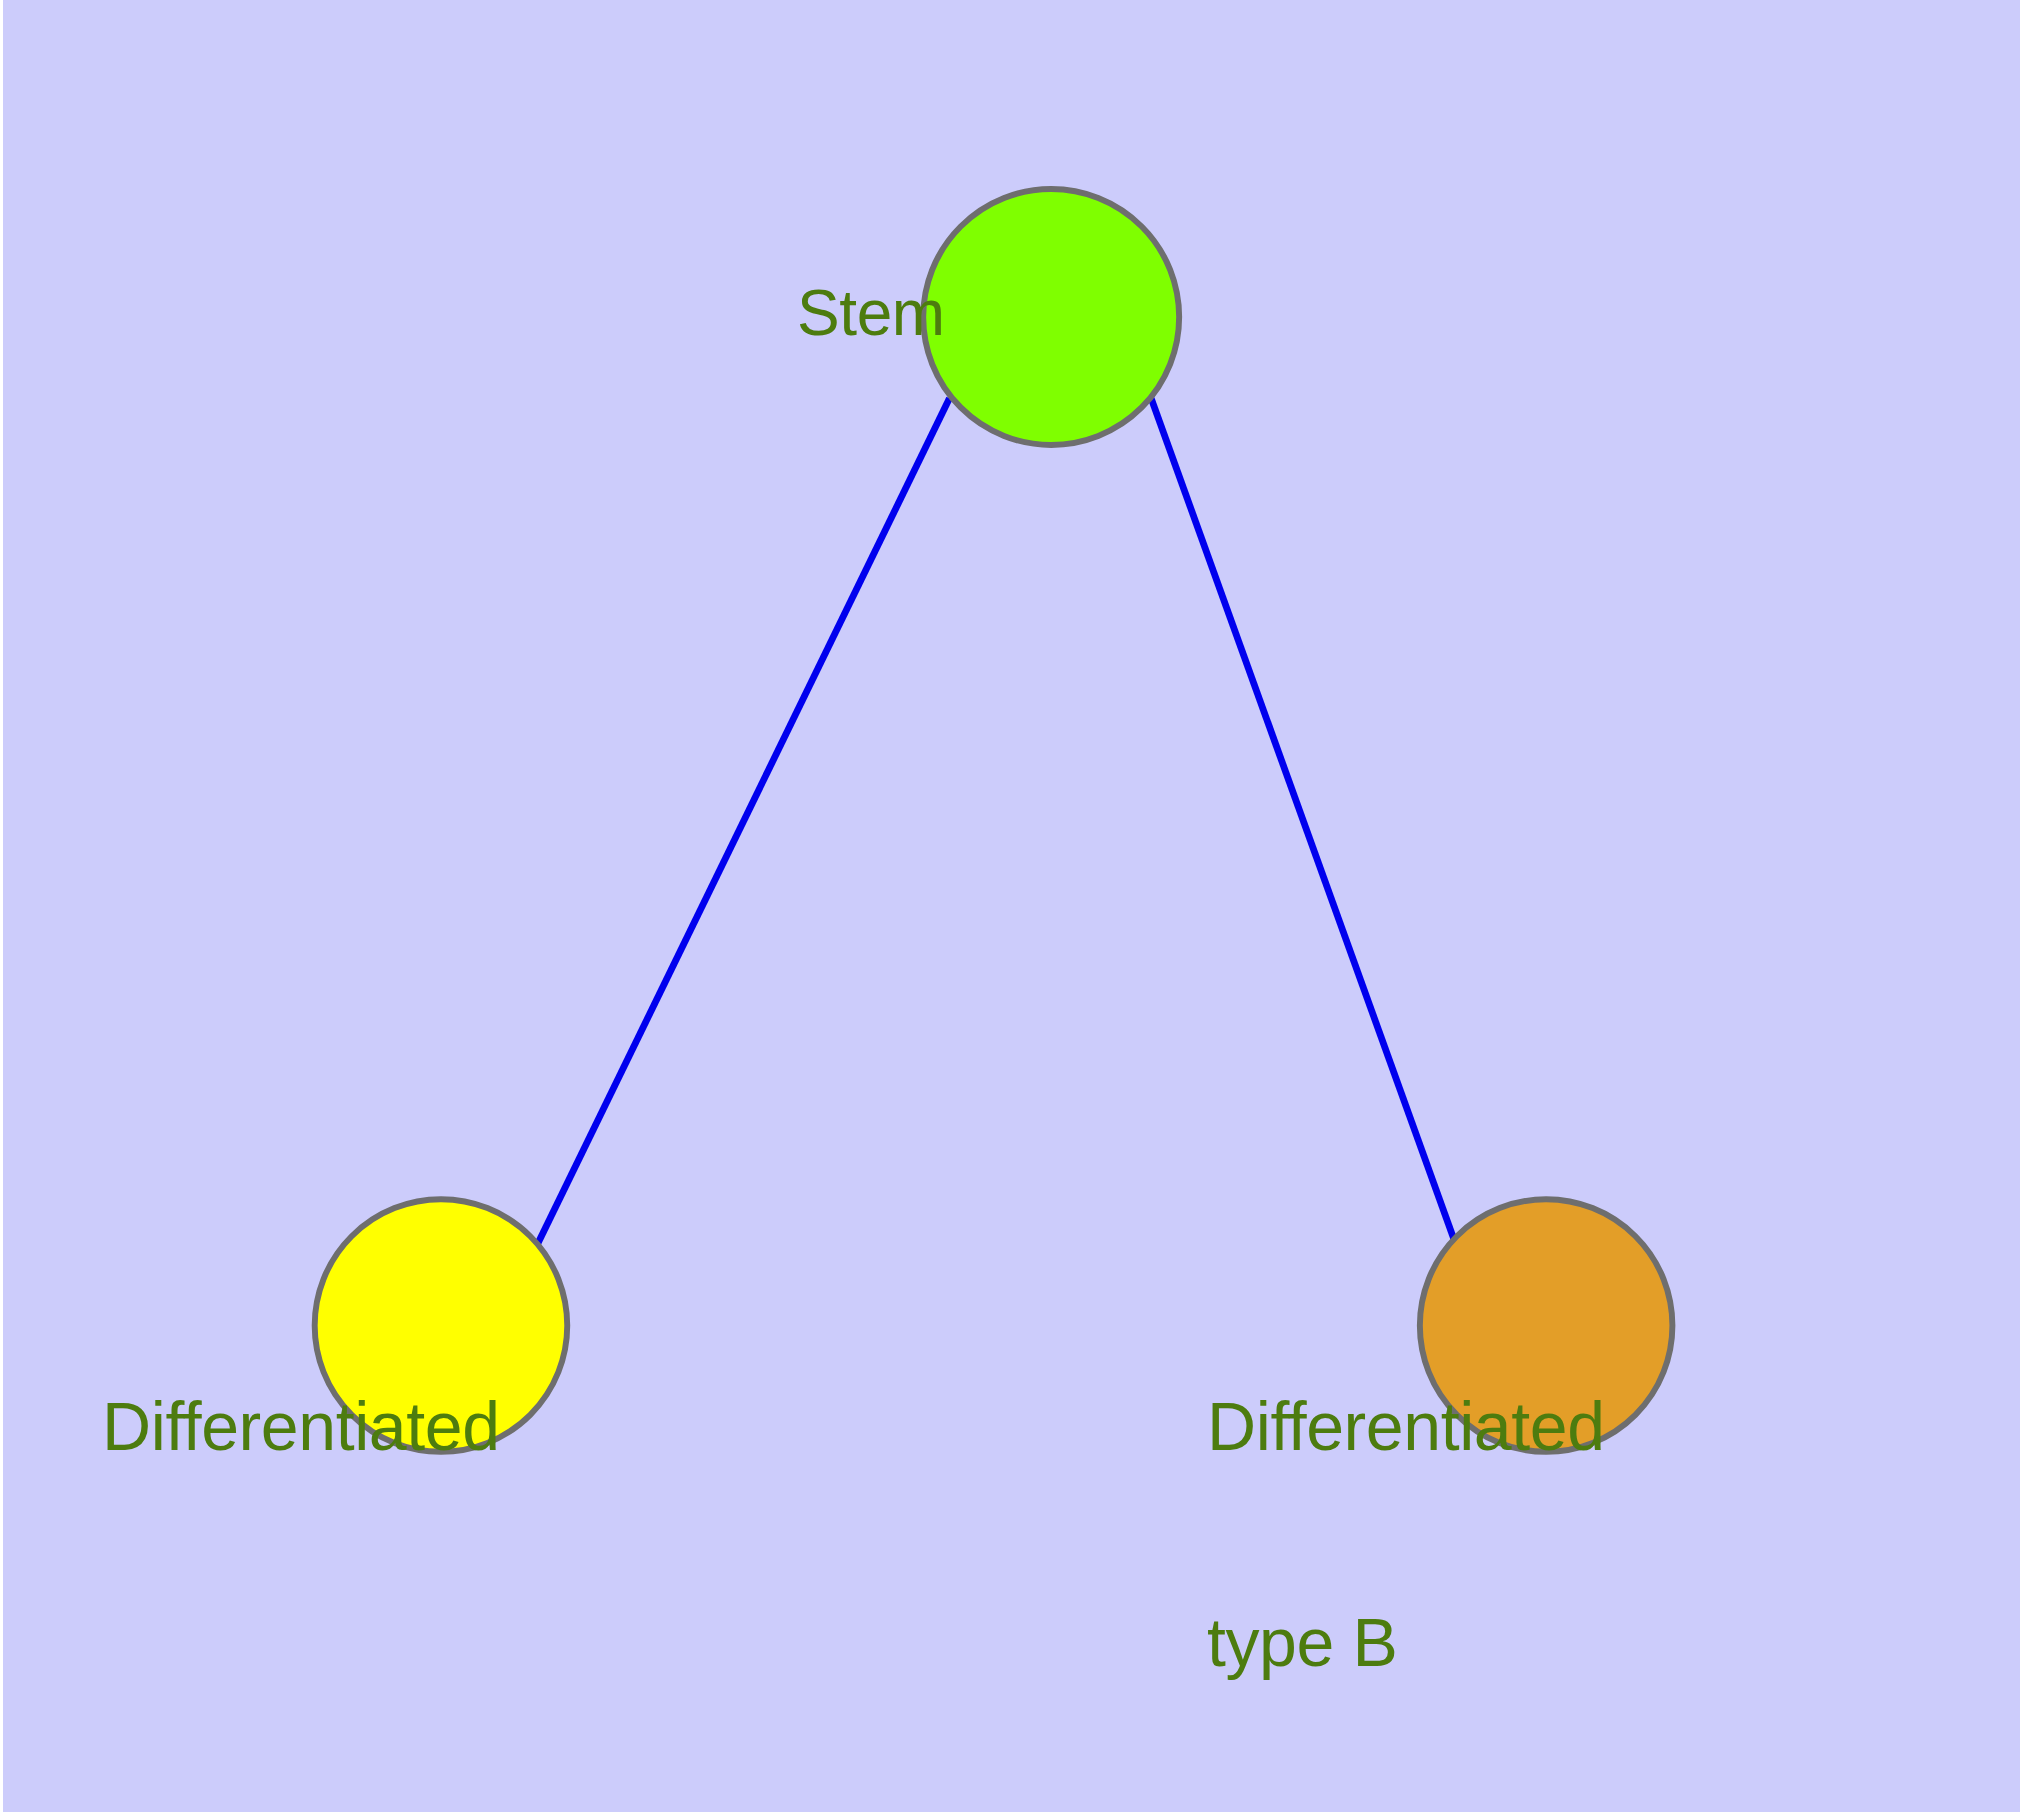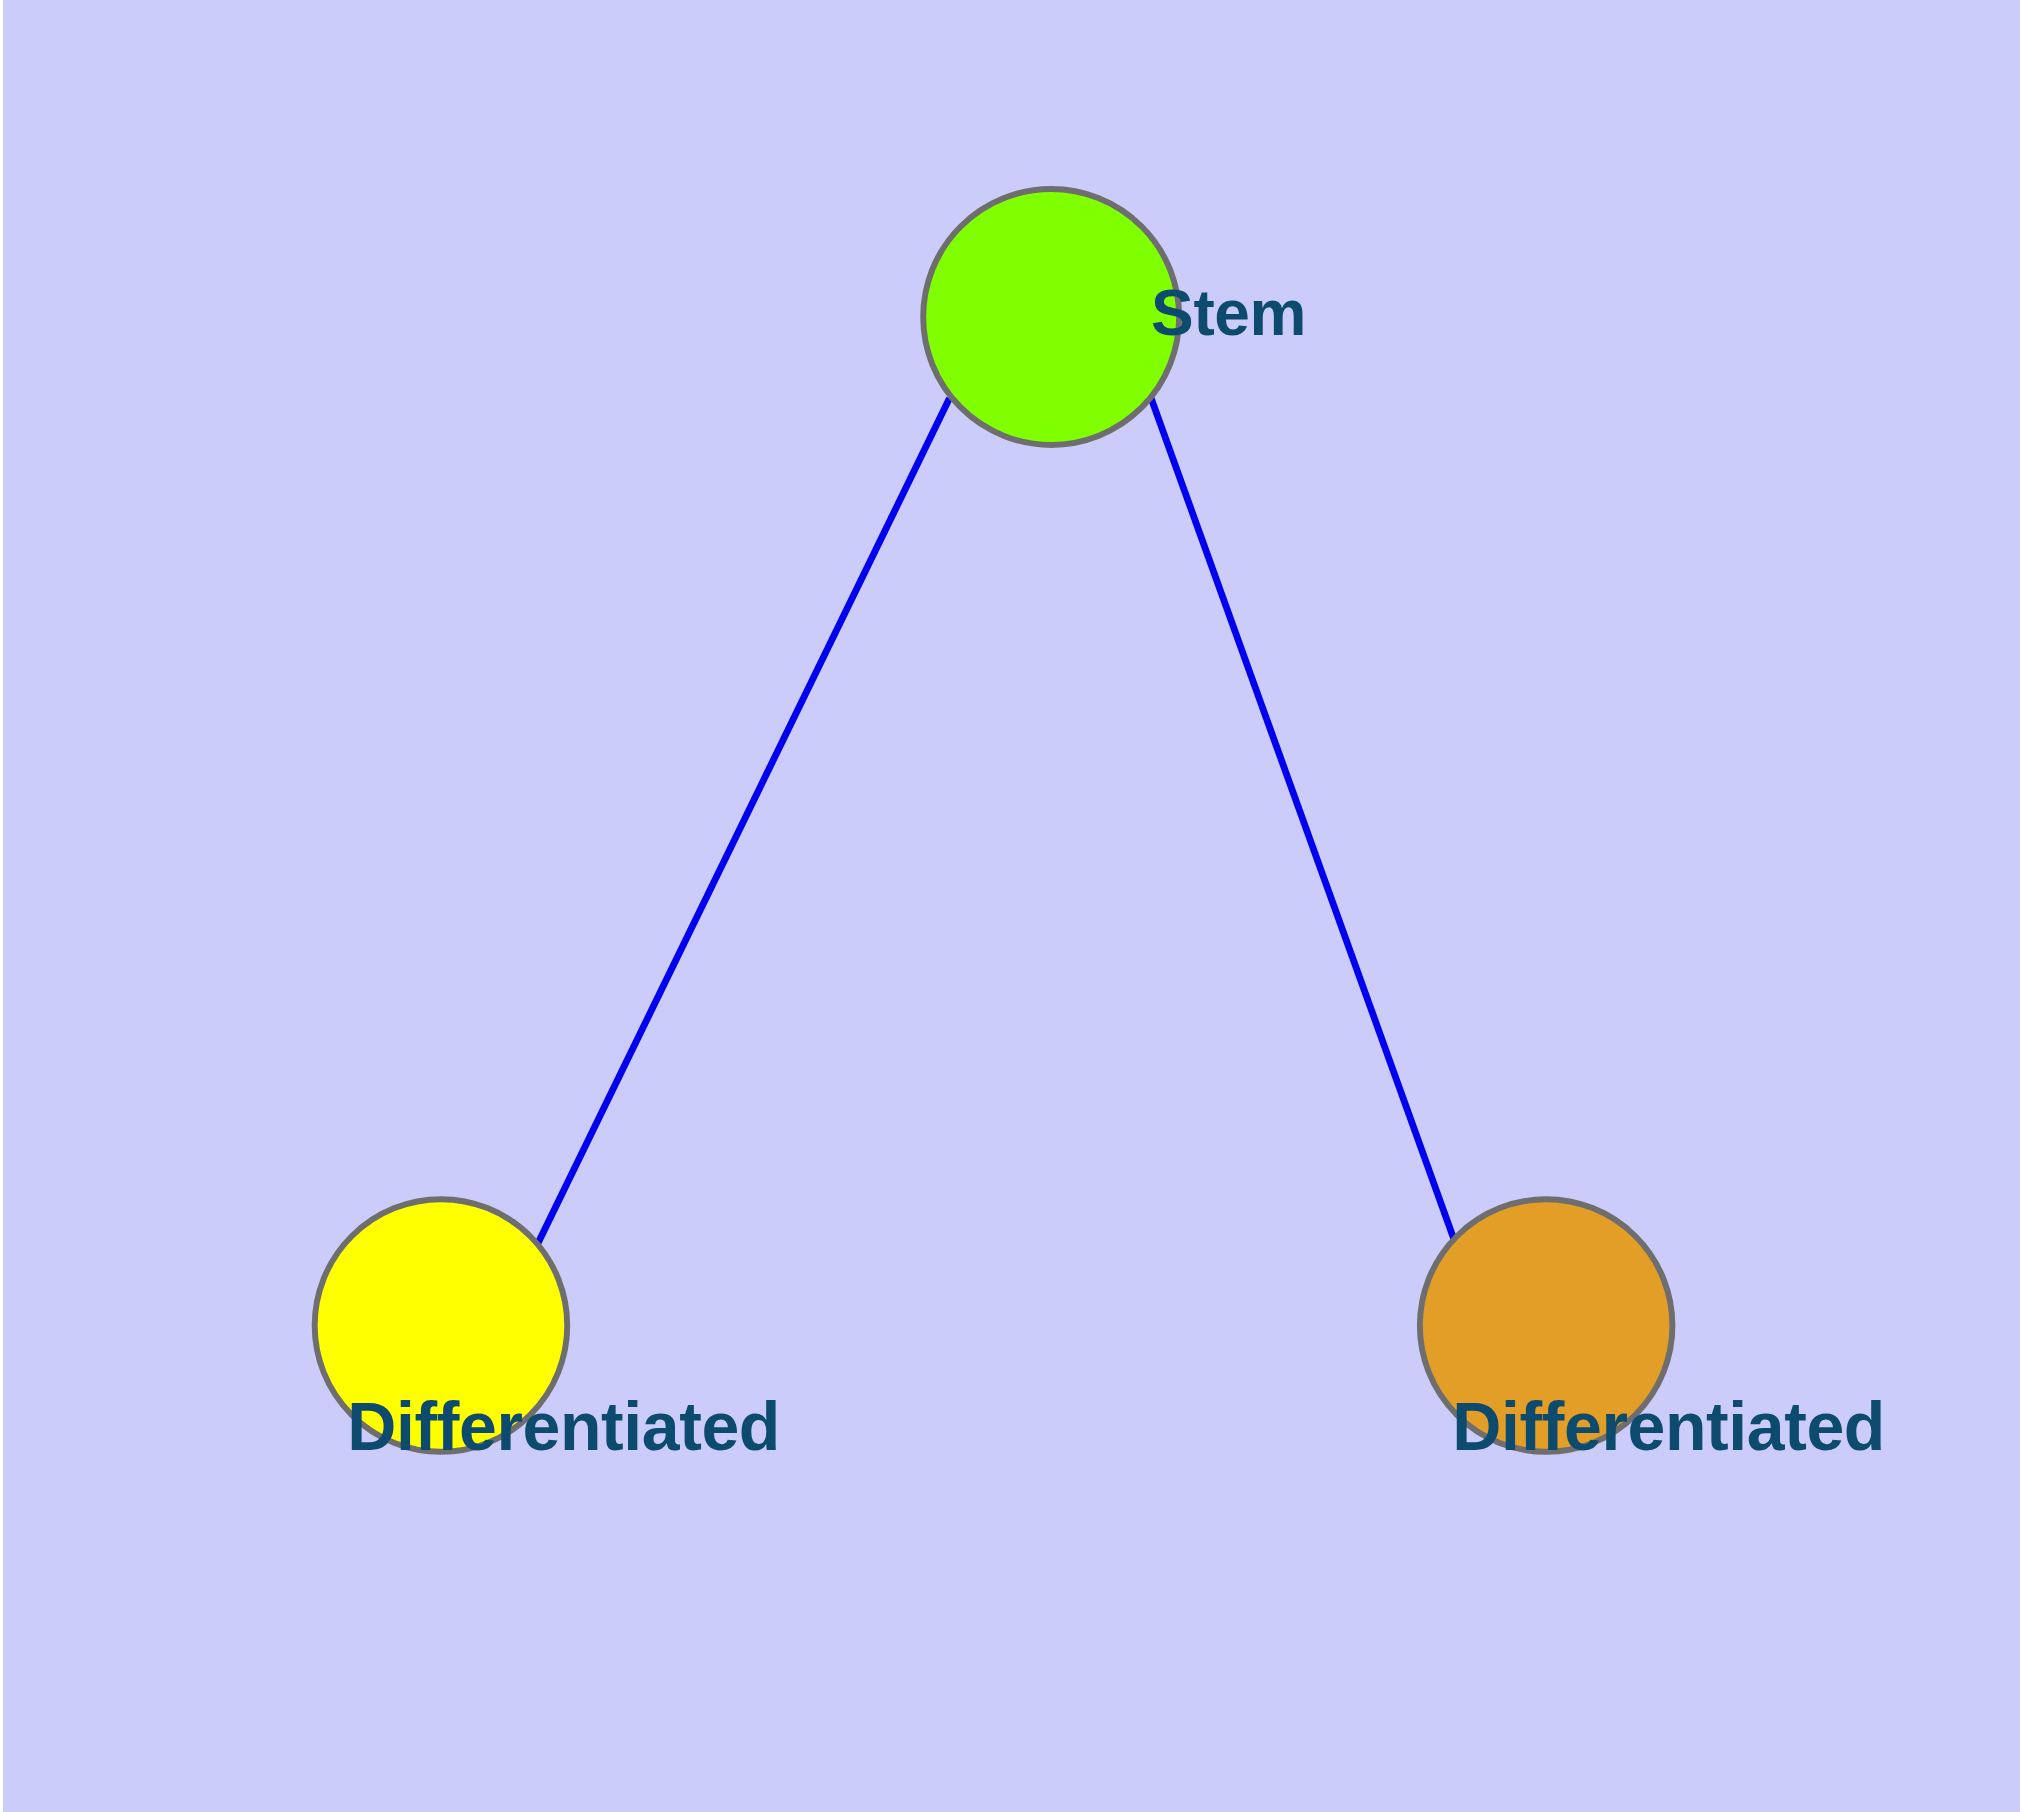--- a/index.html
+++ b/index.html
@@ -27,23 +27,23 @@
   #graph-svg {
     position: absolute;
     left: 0;
     top: 0;
     width: 2021px;
     height: 1812px;
     overflow: visible;
   }
   .node-label {
     position: absolute;
-    text-align: right;
-    color: #0c4a6e;
-    font-weight: bold;
+    text-align: left;
+    color: #4d7c0f;
+    font-weight: normal;
     white-space: pre;
     line-height: 1.06;
     pointer-events: none;
     letter-spacing: -0.4px;
   }
   #label-stem {
     font-size: 64px;
     left: 797px;
     top: 280px;
     width: 509px;
@@ -81,15 +81,16 @@
   </svg>
 
   <div id="label-stem" class="node-label">Stem</div>
 
   <div id="label-type-a" class="node-label">
     <div>Differentiated</div>
   </div>
 
   <div id="label-type-b" class="node-label">
     <div>Differentiated</div>
+    <div>type B</div>
   </div>
 </div>
 
 
 </body></html>

